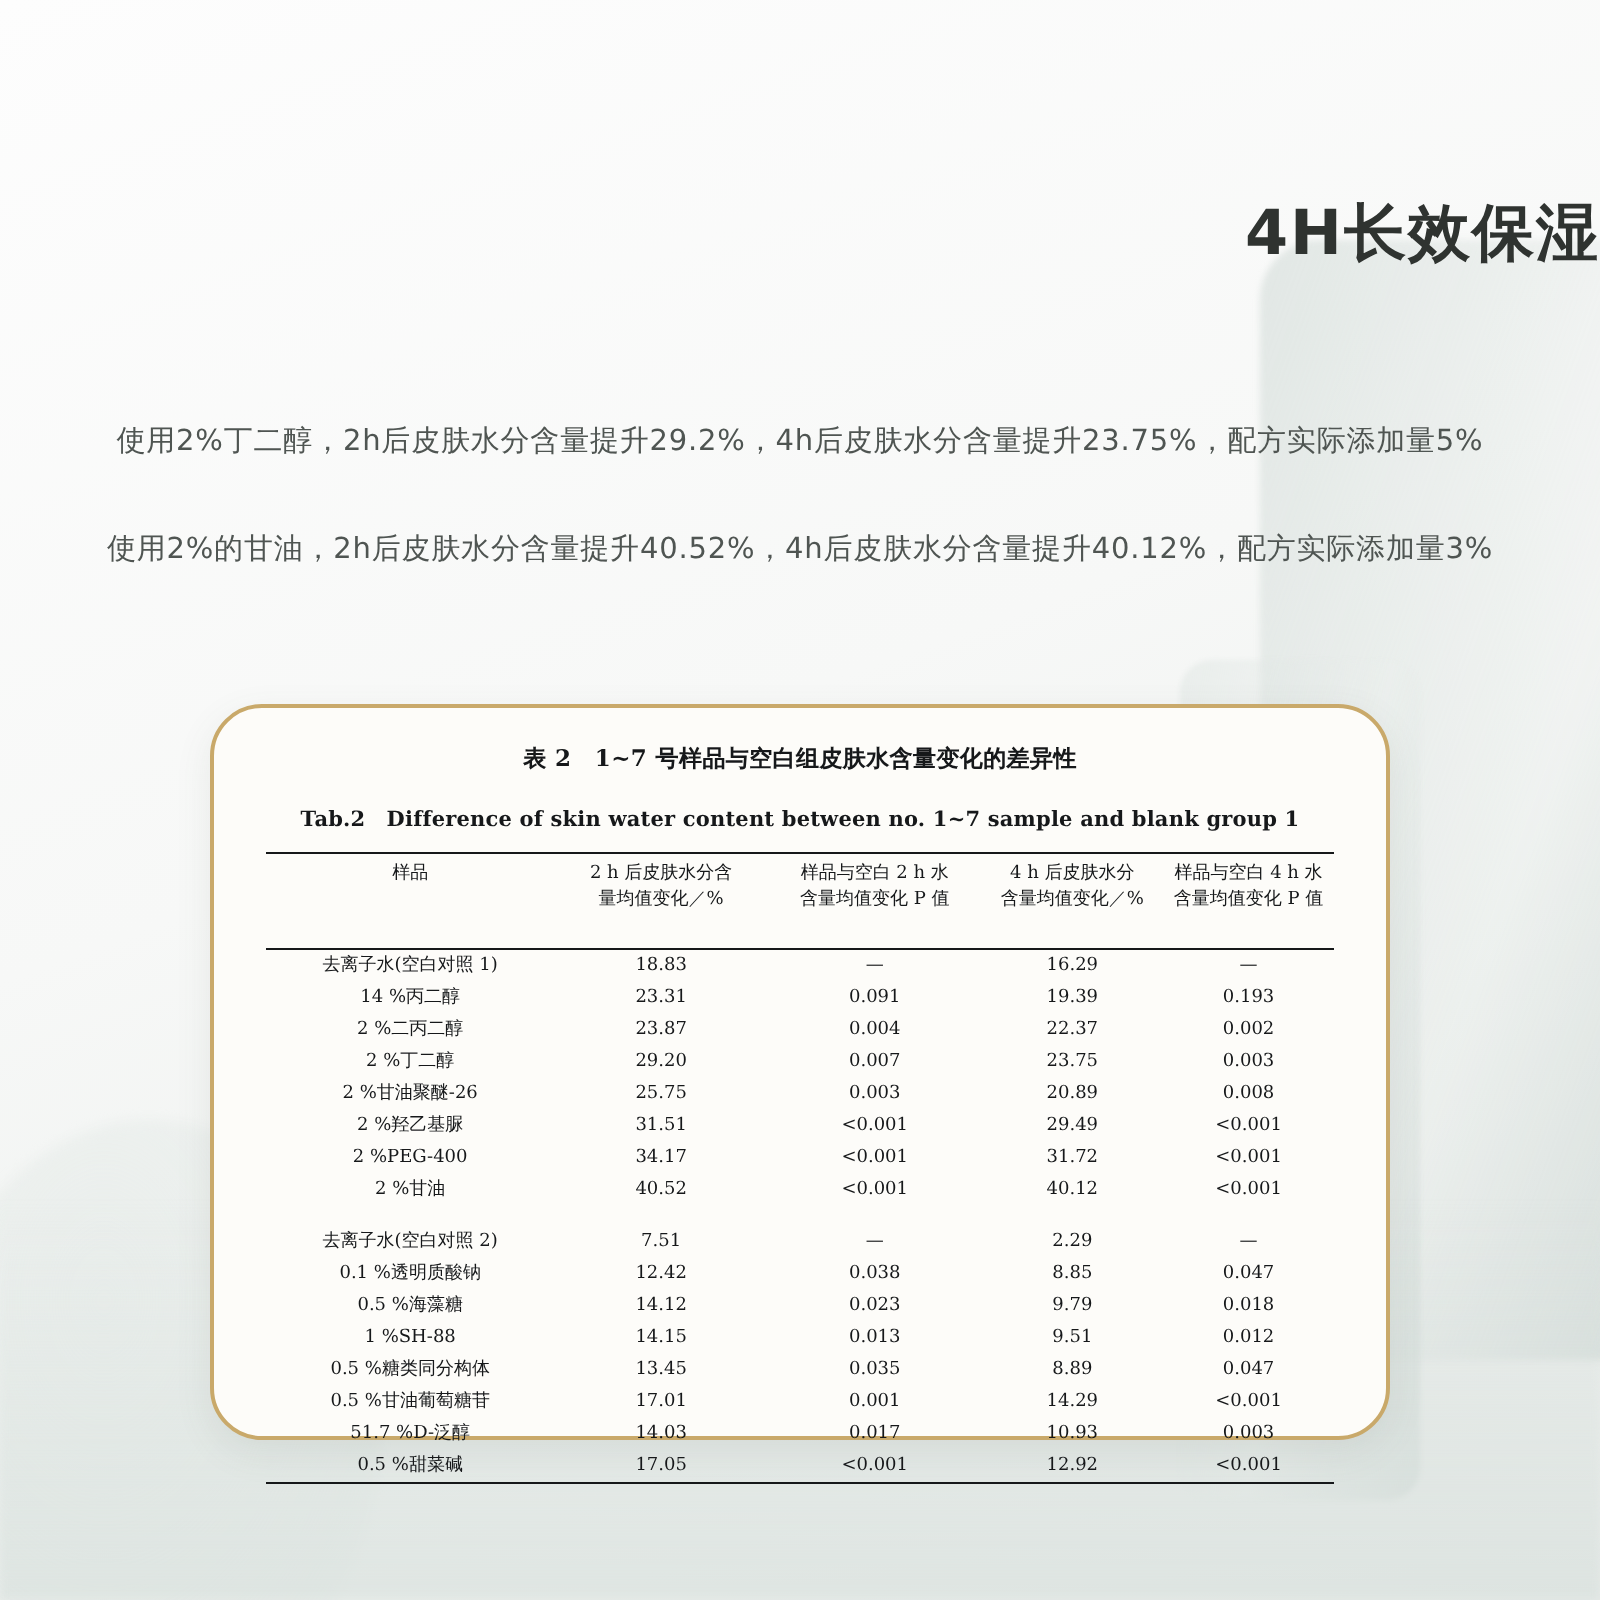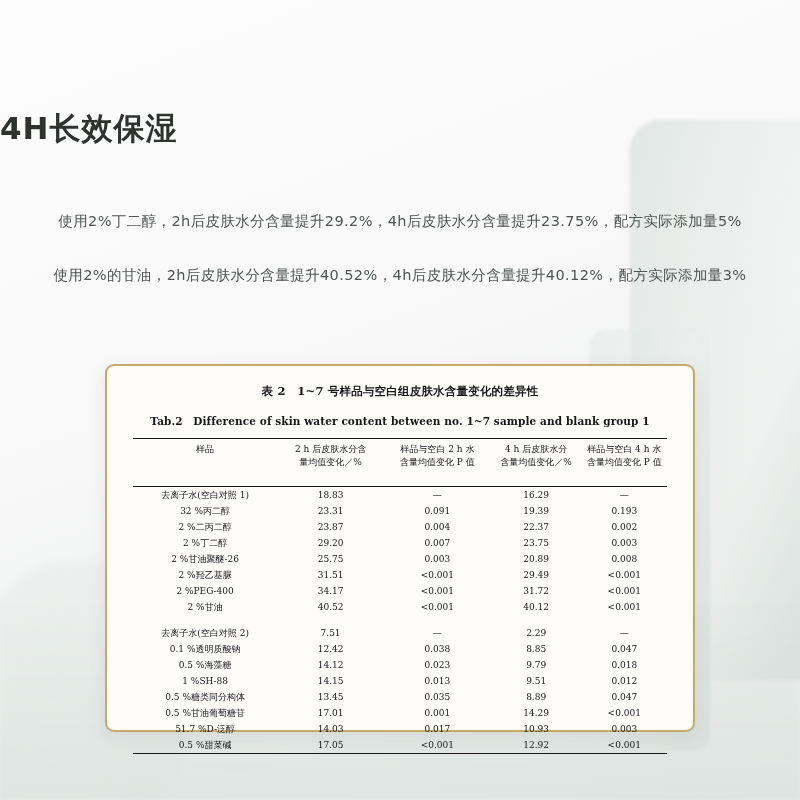--- a/index.html
+++ b/index.html
@@ -59,27 +59,26 @@
     height: 200px;
     background: linear-gradient(0deg, rgba(214,223,219,0.55), rgba(255,255,255,0));
     filter: blur(2px);
   }
 
   .headline {
     position: absolute;
     top: 96px;
     left: 0;
     width: 800px;
-    text-align: left;
+    text-align: right;
     font-size: 31px;
     letter-spacing: 1px;
     color: #2f3330;
     font-weight: 700;
     font-family: "DejaVu Sans", sans-serif;
-    margin-top: 12px;
   }
 
   .paragraphs {
     position: absolute;
     top: 176px;
     left: 0;
     width: 800px;
     text-align: center;
     margin-top: 30px;
   }
@@ -90,26 +89,26 @@
     letter-spacing: 0.4px;
     font-family: "DejaVu Sans", sans-serif;
   }
   .para + .para {
     margin-top: 24px;
   }
 
   .card {
     position: absolute;
     left: 105px;
-    top: 364px;
+    top: 352px;
     width: 590px;
     height: 368px;
     background: #fdfcf9;
     border: 2px solid #c9a96a;
-    border-radius: 9px;
+    border-radius: 26px;
     box-shadow: 0 6px 18px rgba(90,95,92,0.10);
     box-sizing: border-box;
     padding: 18px 26px 14px 26px;
   }
 
   .tbl-title-cn {
     text-align: center;
     font-size: 11.5px;
     font-weight: bold;
     color: #16181a;
@@ -225,21 +224,21 @@
       </thead>
       <tbody>
         <tr class="rule-mid">
           <td class="c0">去离子水(空白对照 1)</td>
           <td>18.83</td>
           <td>—</td>
           <td>16.29</td>
           <td>—</td>
         </tr>
         <tr>
-          <td class="c0">32 %丙二醇</td>
+          <td class="c0">14 %丙二醇</td>
           <td>23.31</td>
           <td>0.091</td>
           <td>19.39</td>
           <td>0.193</td>
         </tr>
         <tr>
           <td class="c0">2 %二丙二醇</td>
           <td>23.87</td>
           <td>0.004</td>
           <td>22.37</td>

